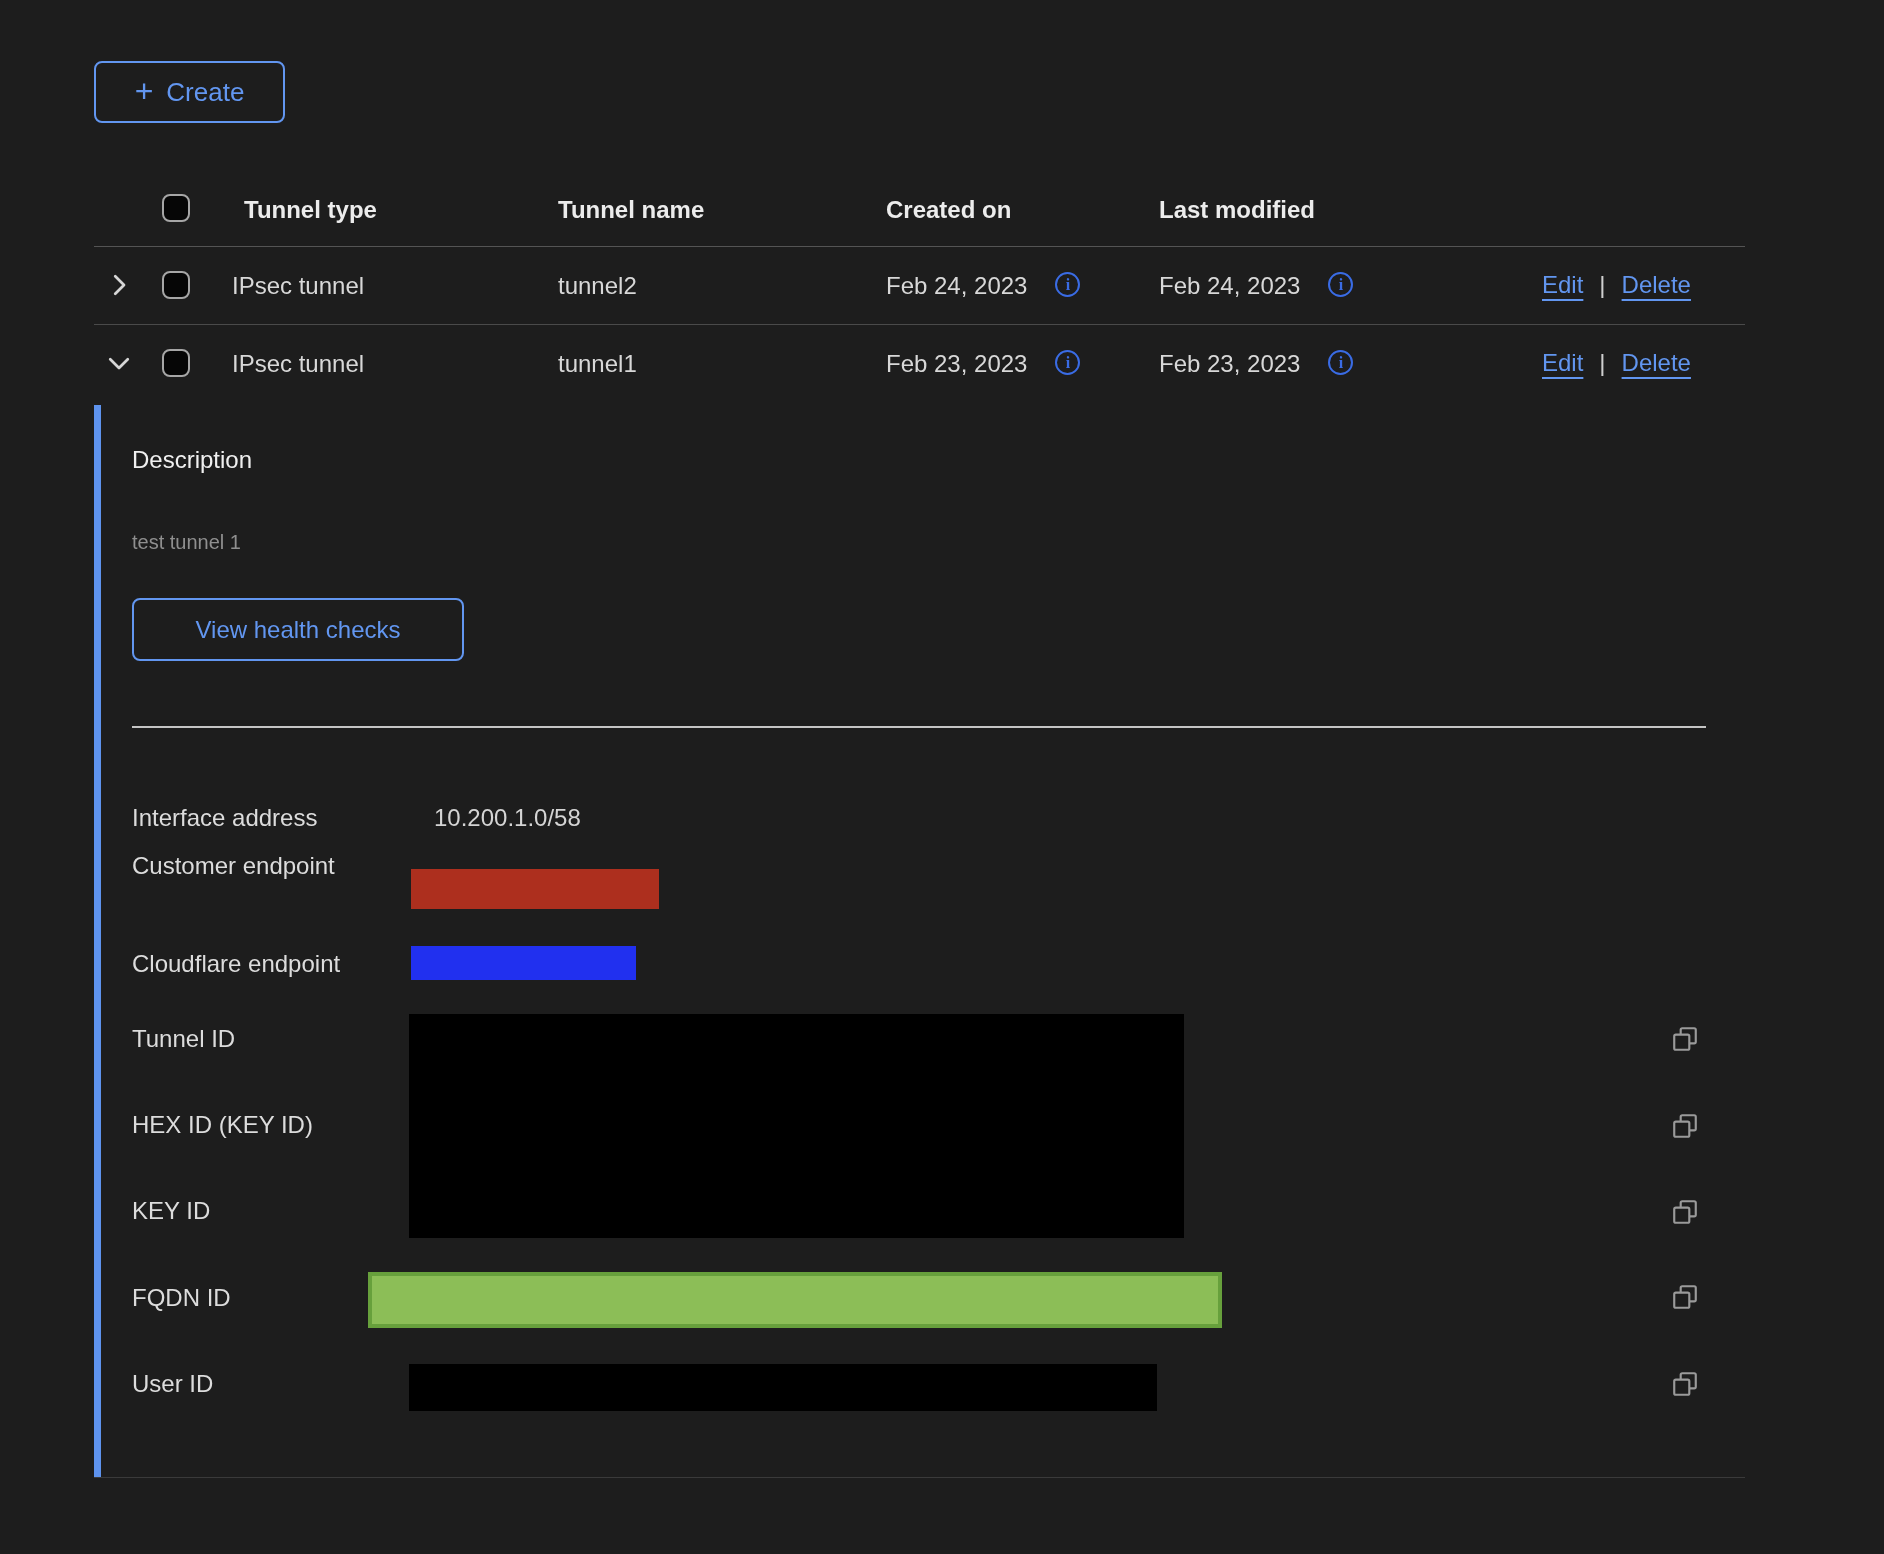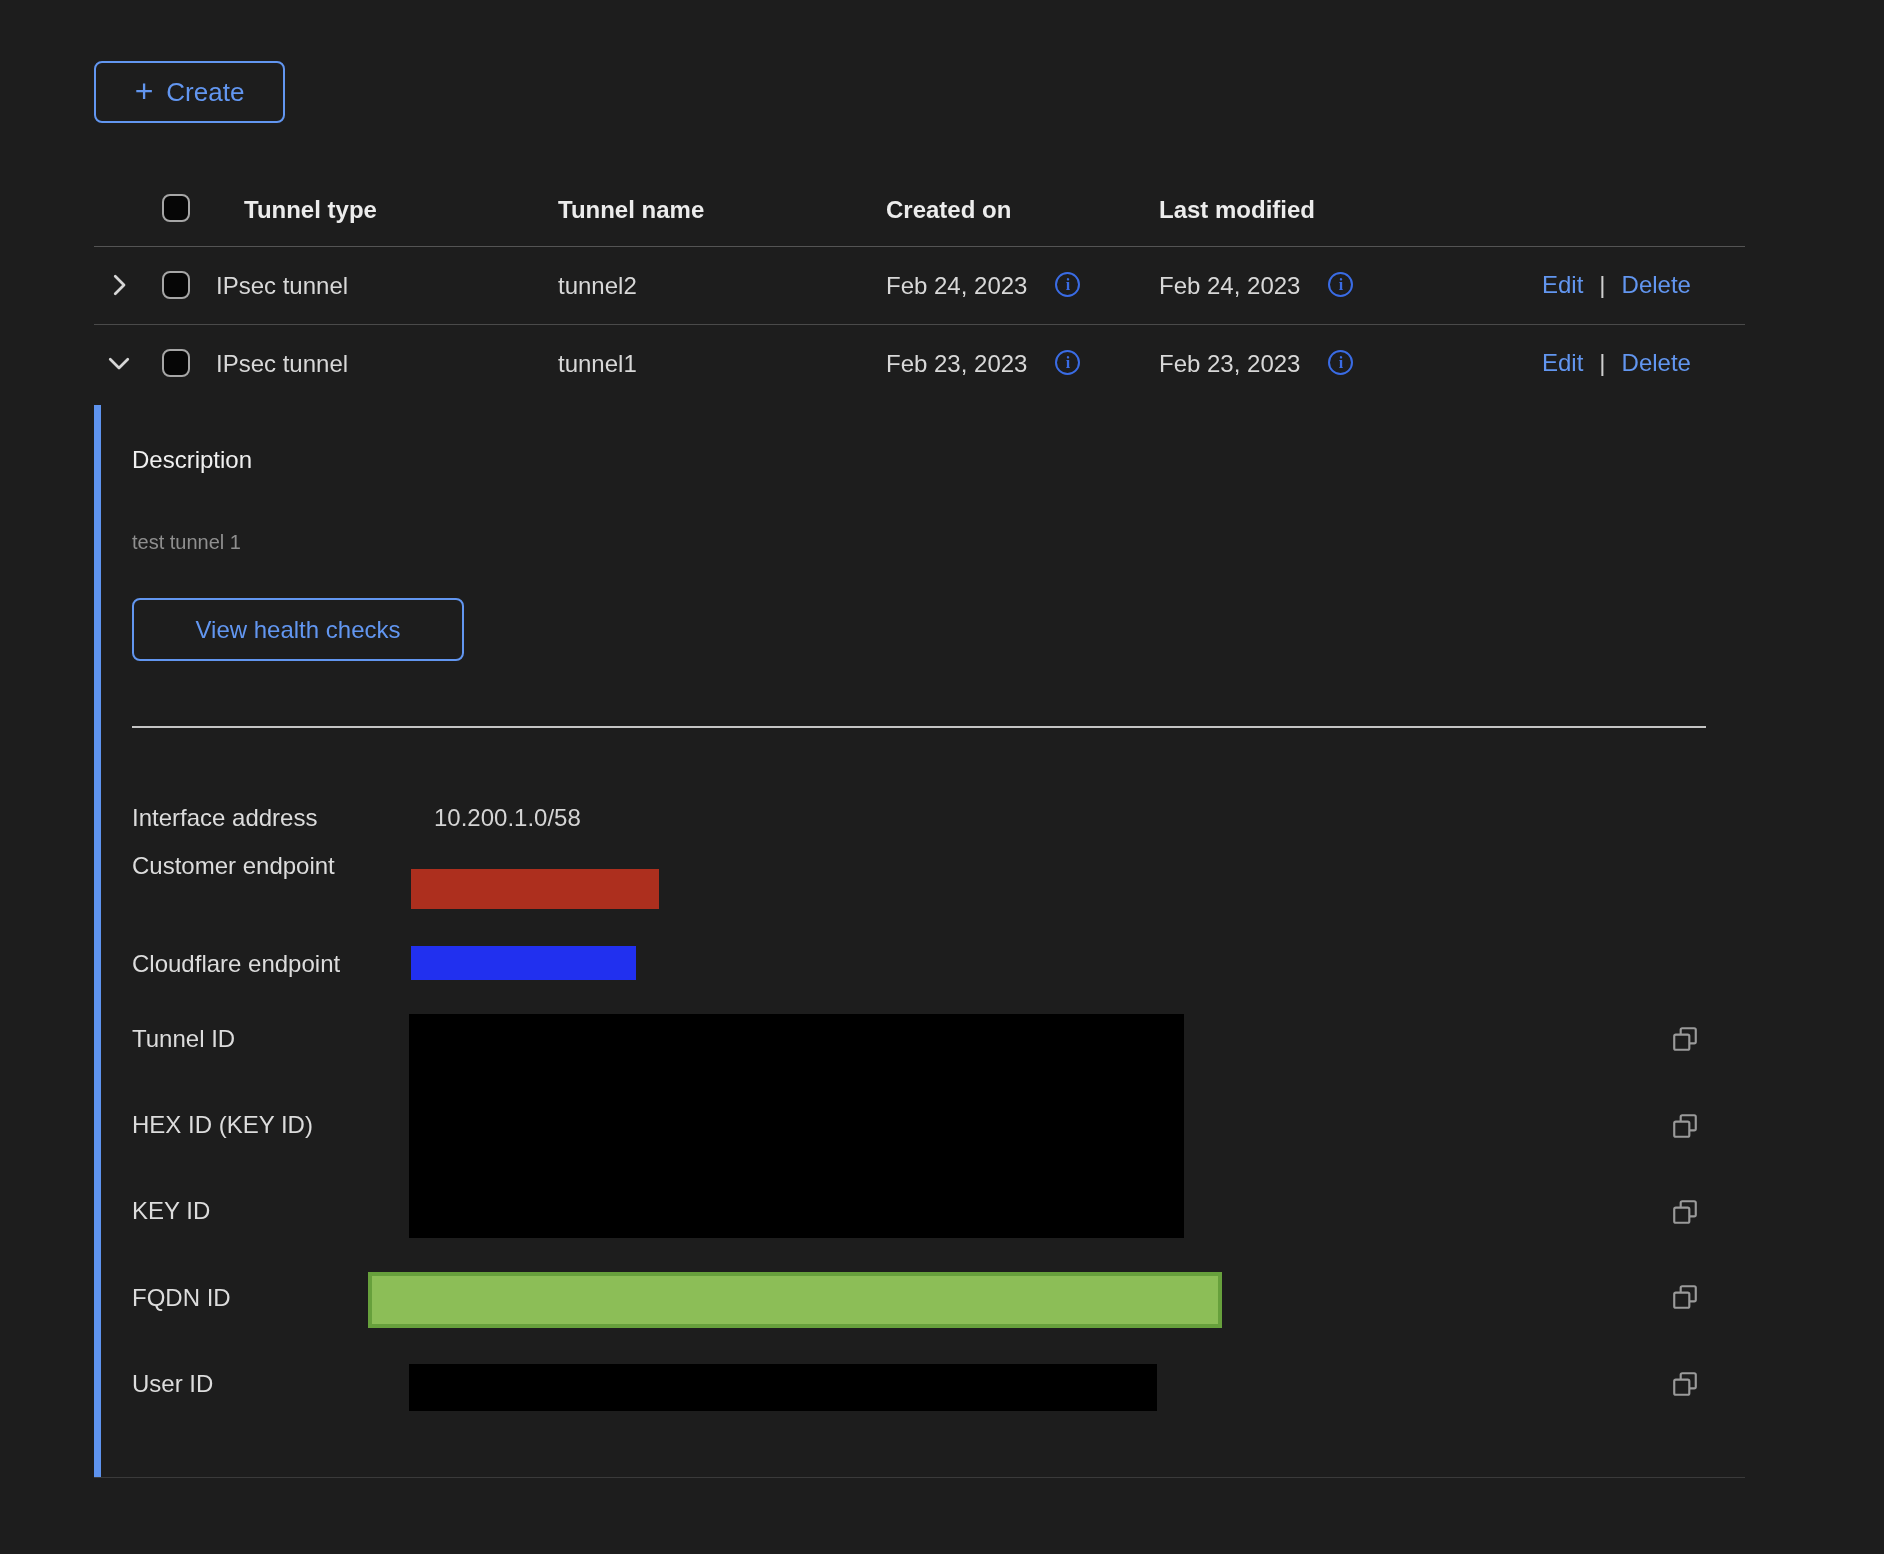--- a/index.html
+++ b/index.html
@@ -33,30 +33,30 @@
   
   .th{position:absolute;top:196px;font-size:24px;font-weight:700;color:#ececec;white-space:nowrap;}
   .th.c1{left:244px}.th.c2{left:558px}.th.c3{left:886px}.th.c4{left:1159px}
   .hr{position:absolute;height:1px;background:#545454;}
   .hr.header-line{left:94px;top:246px;width:1651px;}
   .hr.row-line{left:94px;top:324px;width:1651px;background:#4a4a4a;}
   .hr.bottom-line{left:94px;top:1477px;width:1651px;background:#3a3a3a;}
   
   .chev-btn{position:absolute;left:104px;width:30px;height:30px;background:none;border:none;padding:0;cursor:pointer;}
   .cell{position:absolute;font-size:24px;color:#d8d8d8;white-space:nowrap;}
-  .cell.type{left:216px}.cell.name{left:558px}
+  .cell.type{left:232px}.cell.name{left:558px}
   .cell.date{display:flex;align-items:flex-start;gap:28px;}
   .cell.created{left:886px}.cell.modified{left:1159px}
   .info-icon{
     width:25px;height:25px;border:2px solid var(--info-blue);border-radius:50%;
     color:var(--info-blue);display:inline-flex;align-items:center;justify-content:center;
     font-size:16px;font-family:"Liberation Serif",serif;font-weight:700;box-sizing:border-box;cursor:pointer;
   }
   .actions{position:absolute;left:1542px;display:flex;align-items:center;gap:16px;font-size:24px;white-space:nowrap;}
-  .link{color:var(--accent-blue);text-underline-offset:6px;cursor:pointer;}
+  .link{color:var(--accent-blue);text-decoration:underline;text-underline-offset:6px;cursor:pointer;}
   .sep{color:#cfcfcf;}
   
   .accent-bar{position:absolute;left:94px;top:405px;width:7px;height:1073px;background:var(--expanded-bar-blue);}
   .desc-label{position:absolute;left:132px;top:446px;font-size:24px;color:#f0f0f0;}
   .desc-value{position:absolute;left:132px;top:531px;font-size:20px;color:#8f8f8f;}
   .health-btn{
     position:absolute;left:132px;top:598px;width:332px;height:63px;
     border:2px solid var(--accent-blue);border-radius:8px;background:transparent;
     color:var(--accent-blue);font-size:24px;font-family:inherit;cursor:pointer;box-sizing:border-box;
   }

